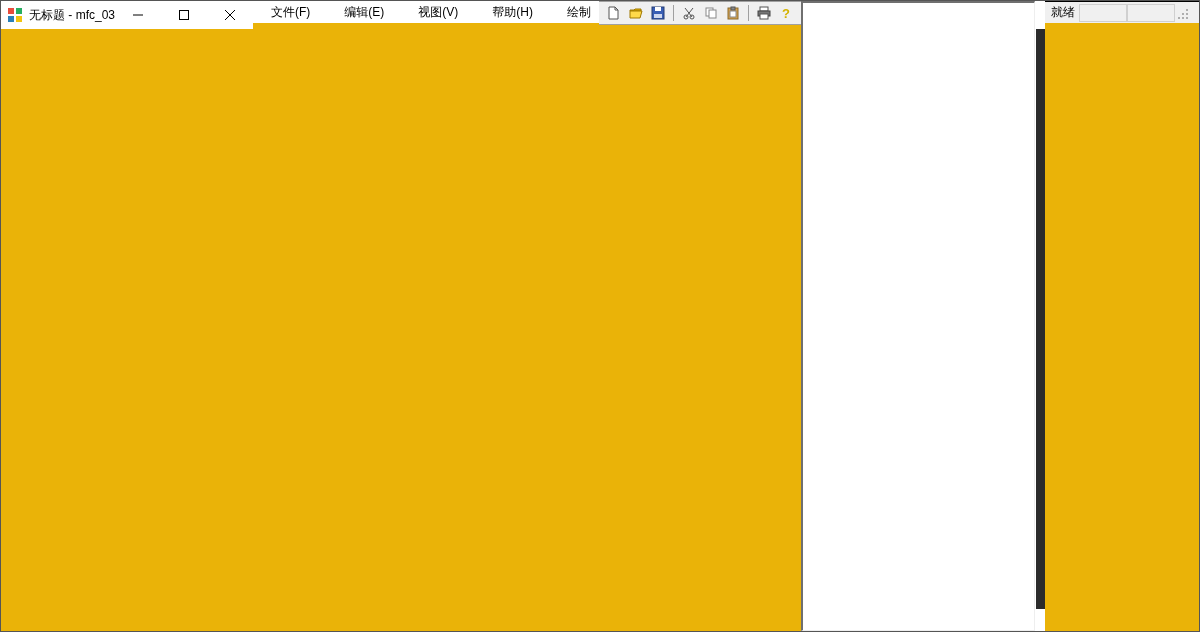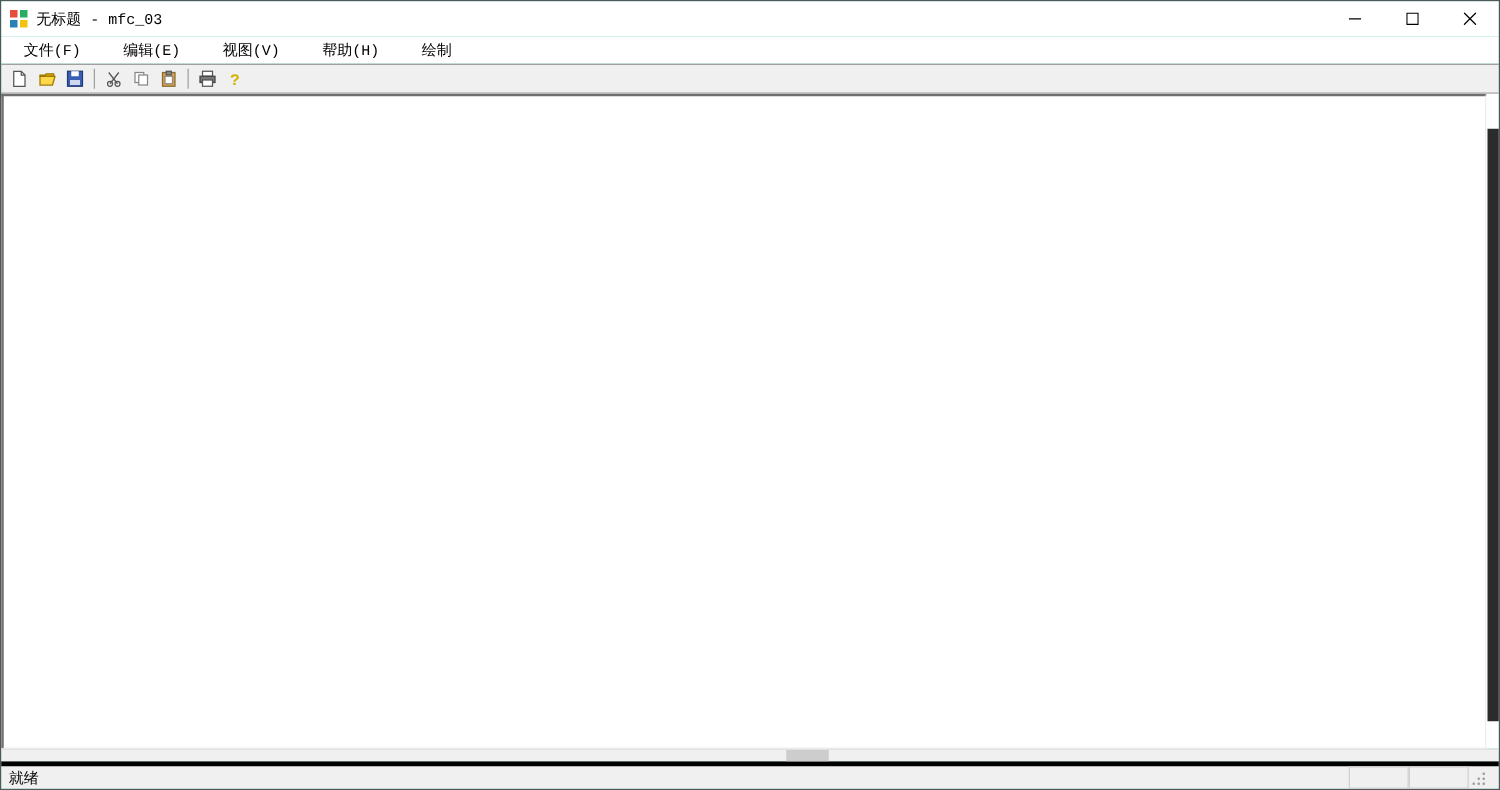--- a/index.html
+++ b/index.html
@@ -1,35 +1,35 @@
 <!DOCTYPE html>
 <html><head>
 <meta charset="utf-8">
 <style>
   * { box-sizing: border-box; margin: 0; padding: 0; }
   html, body { width: 1200px; height: 632px; font-family: "Microsoft YaHei", "Segoe UI", Tahoma, sans-serif; font-size: 12px; background: #fff; overflow: hidden; }
-  .window { width: 1200px; height: 632px; border: 1px solid #555; display: flex; flex-direction: column; background: #14b8a6; position: relative; font-family: Liberation Mono, monospace; }
+  .window { width: 1200px; height: 632px; border: 1px solid #555; display: flex; flex-direction: row; background: #eab308; position: relative; }
   
   .titlebar { height: 28px; display: flex; align-items: center; background: #fff; padding-left: 6px; position: relative; }
   .titlebar .icon { width: 16px; height: 16px; margin-right: 6px; display: flex; align-items: center; justify-content: center; }
   .titlebar .title { flex: 1; font-size: 12px; color: #000; }
   .win-controls { display: flex; height: 100%; }
   .win-btn { width: 46px; height: 28px; display: flex; align-items: center; justify-content: center; cursor: default; }
   
   .menubar { height: 22px; display: flex; align-items: center; padding-left: 10px; gap: 18px; background: #fff; }
   .menu-item { padding: 2px 8px; font-size: 12px; color: #000; cursor: default; }
   
   .toolbar { height: 24px; border-top: 1px solid #a0a0a0; border-bottom: 1px solid #a0a0a0; background: #f0f0f0; display: flex; align-items: center; padding: 0 6px; gap: 4px; }
   .tbtn { width: 18px; height: 18px; display: flex; align-items: center; justify-content: center; cursor: default; }
   .tsep { width: 1px; height: 16px; background: #a0a0a0; margin: 0 2px; }
   
   .client-wrap { flex: 1; display: flex; background: #fff; position: relative; }
   .client { flex: 1; background: #fff; border-left: 2px solid #6f6f6f; border-top: 2px solid #6f6f6f; border-right: 1px solid #eee; border-bottom: 1px solid #eee; margin-right: 10px; margin-bottom: 0; }
   
-  .statusbar { height: 22px; border-top: 4px solid #000000; background: #f0f0f0; display: flex; align-items: center; padding: 0 6px; font-size: 12px; }
+  .statusbar { height: 22px; border-top: 1px solid #000000; background: #f0f0f0; display: flex; align-items: center; padding: 0 6px; font-size: 12px; }
   .statusbar .pane { border: 1px solid #d0d0d0; height: 18px; }
   .statusbar .status-text { flex: 1; }
   .statusbar .pane1 { width: 48px; margin-left: 4px; }
   .statusbar .pane2 { width: 48px; }
   .statusbar .grip { width: 18px; text-align: right; color: #a0a0a0; }
   
   .right-edge { position:absolute; right:0; top:28px; bottom:22px; width:9px; background:#2b2b2b; display:flex; flex-direction:column; align-items:center; padding-top:60px; gap:32px; color:#ccc; font-size:9px; overflow:hidden; }
   
   .hscroll { height:10px; background:#f0f0f0; position:relative; border-top:1px solid #e0e0e0; }
   .hscroll .thumb { position:absolute; top:0; bottom:0; left:628px; width:34px; background:#cdcdcd; }

